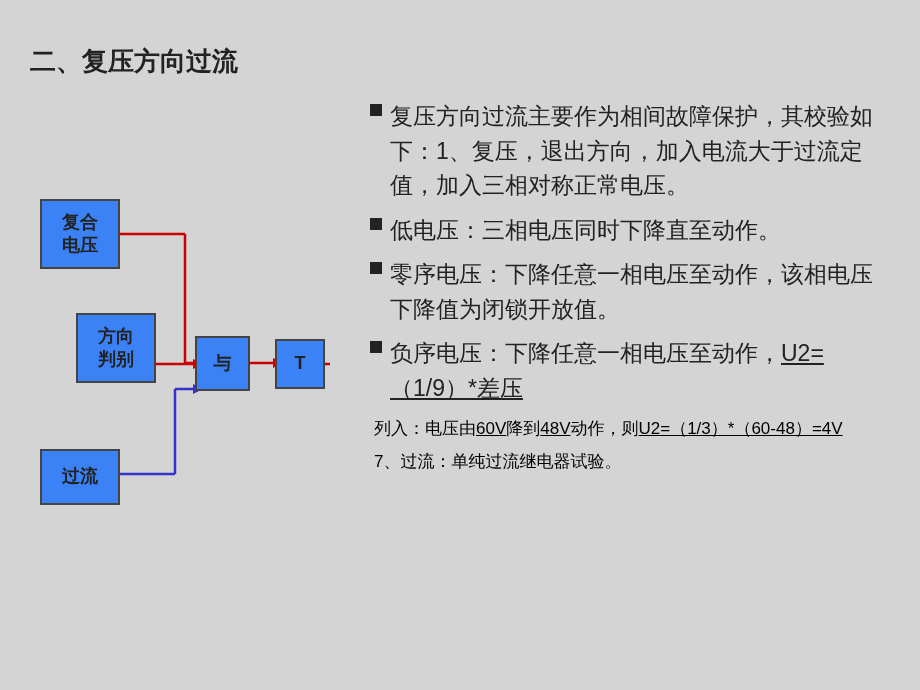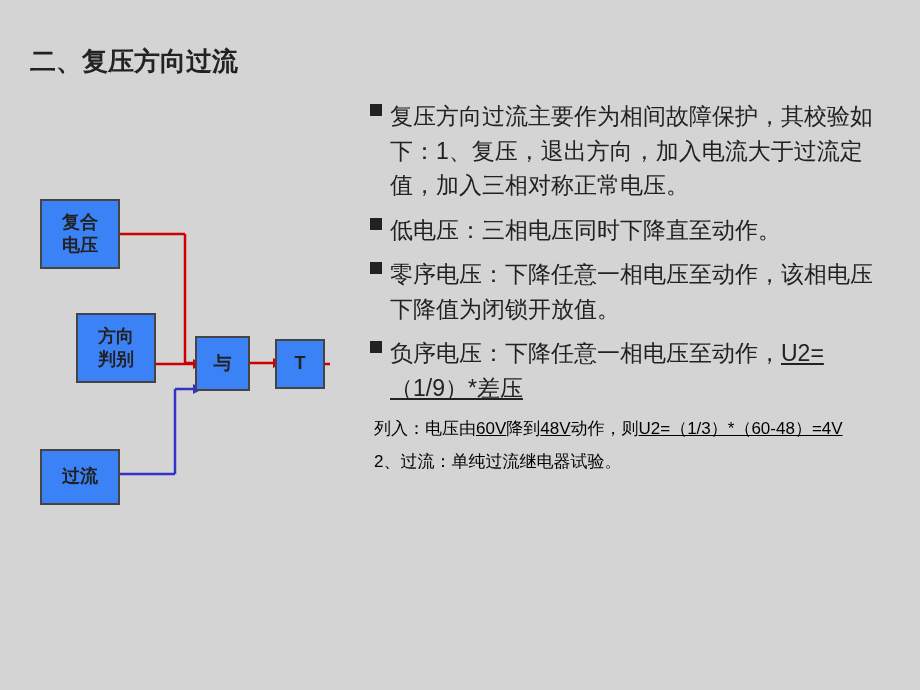--- a/index.html
+++ b/index.html
@@ -222,19 +222,19 @@
         <li>
           <span class="bullet-square"></span>
           <span class="bullet-text">负序电压：下降任意一相电压至动作，<span class="underline">U2=（1/9）*差压</span></span>
         </li>
       </ul>
 
       <div class="plain-text">
         列入：电压由<span class="underline">60V</span>降到<span class="underline">48V</span>动作，则<span class="underline">U2=（1/3）*（60-48）=4V</span>
       </div>
       <div class="plain-text">
-        2、过流：单纯过流继电器试验。
+        7、过流：单纯过流继电器试验。
       </div>
 
     </div>
 
   </div>
 </div>
 
 </body></html>

